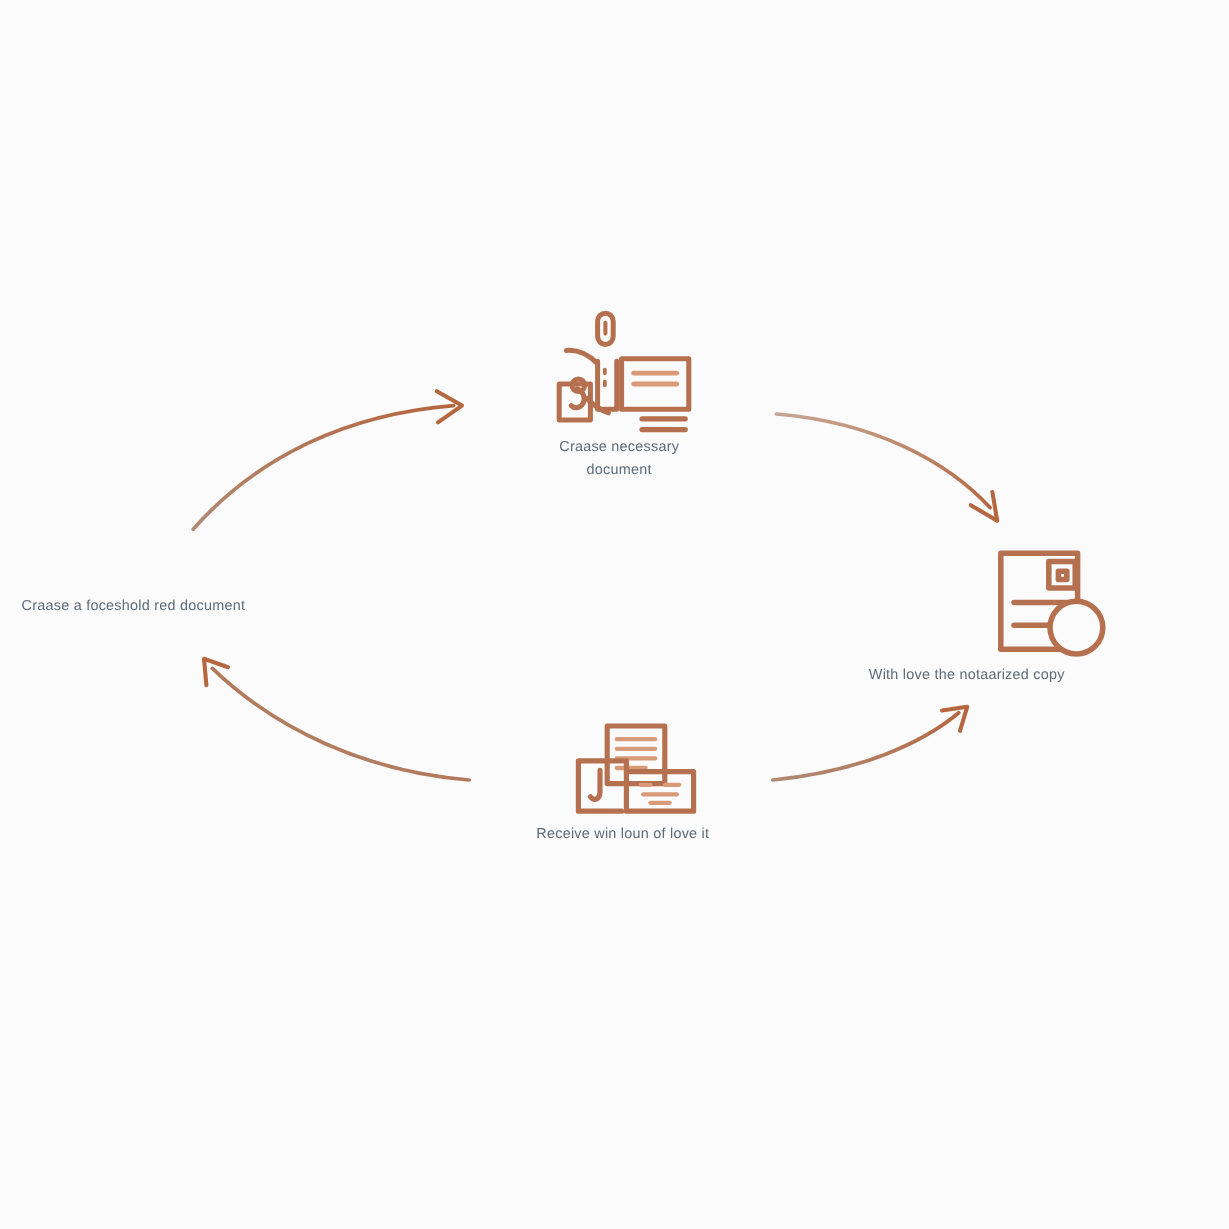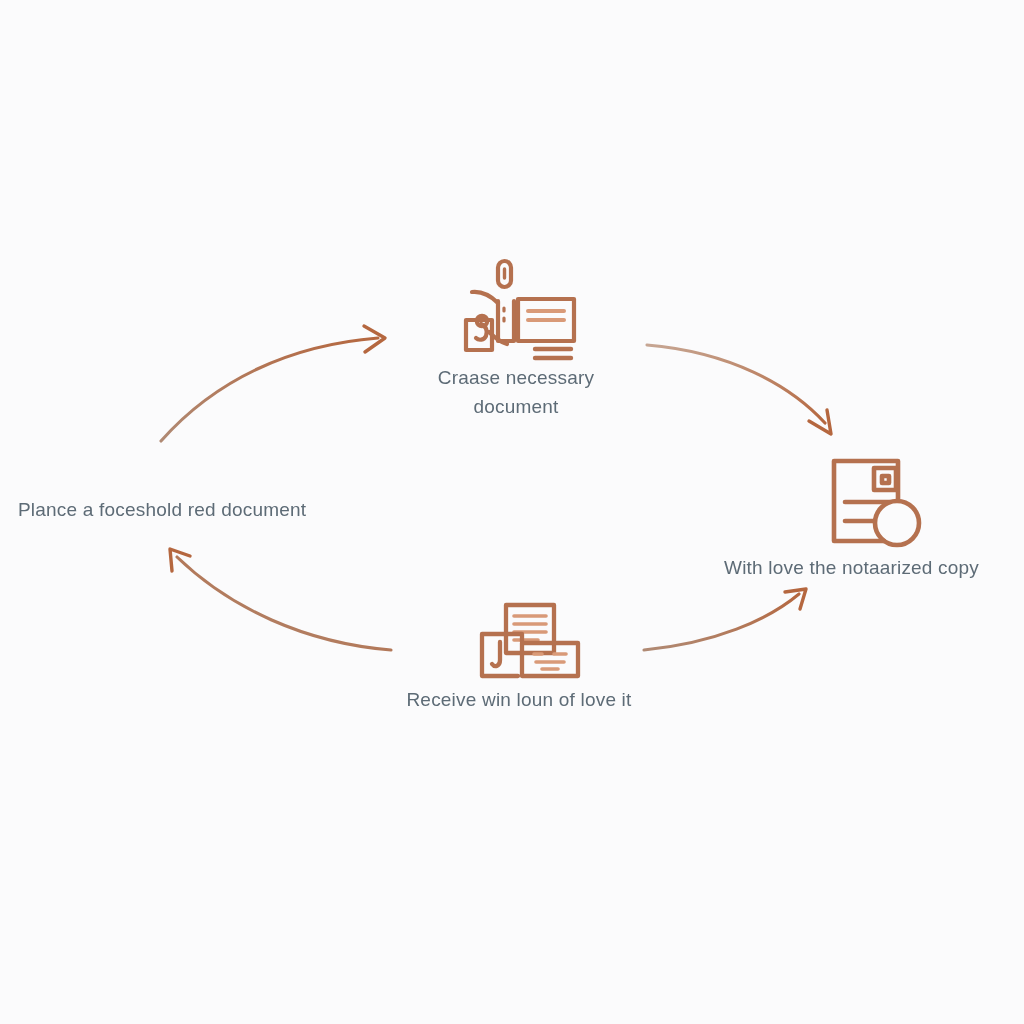--- a/index.html
+++ b/index.html
@@ -31,21 +31,21 @@
   }
   .node {
     position: absolute;
   }
   .node-icon {
     position: absolute;
   }
   .node-label {
     position: absolute;
     color: #5d6b76;
-    font-size: 19px;
+    font-size: 12px;
     line-height: 1.55;
     letter-spacing: 0.2px;
     white-space: pre-line;
     font-weight: 400;
   }
   .label-center {
     text-align: center;
   }
   .label-left {
     text-align: left;
@@ -193,16 +193,16 @@
           <line x1="76" y1="52" x2="88" y2="52"></line>
           <line x1="58" y1="60" x2="86" y2="60"></line>
           <line x1="64" y1="67" x2="80" y2="67"></line>
         </g>
       </svg>
     </div>
     <div class="node-label label-center" id="label-receive">Receive win loun of love it</div>
   </div>
 
   <div class="node" id="node-place">
-    <div class="node-label label-left" id="label-place">Plance a foceshold red document</div>
+    <div class="node-label label-left" id="label-place">Craase a foceshold red document</div>
   </div>
 
 </div>
 
 </body></html>

